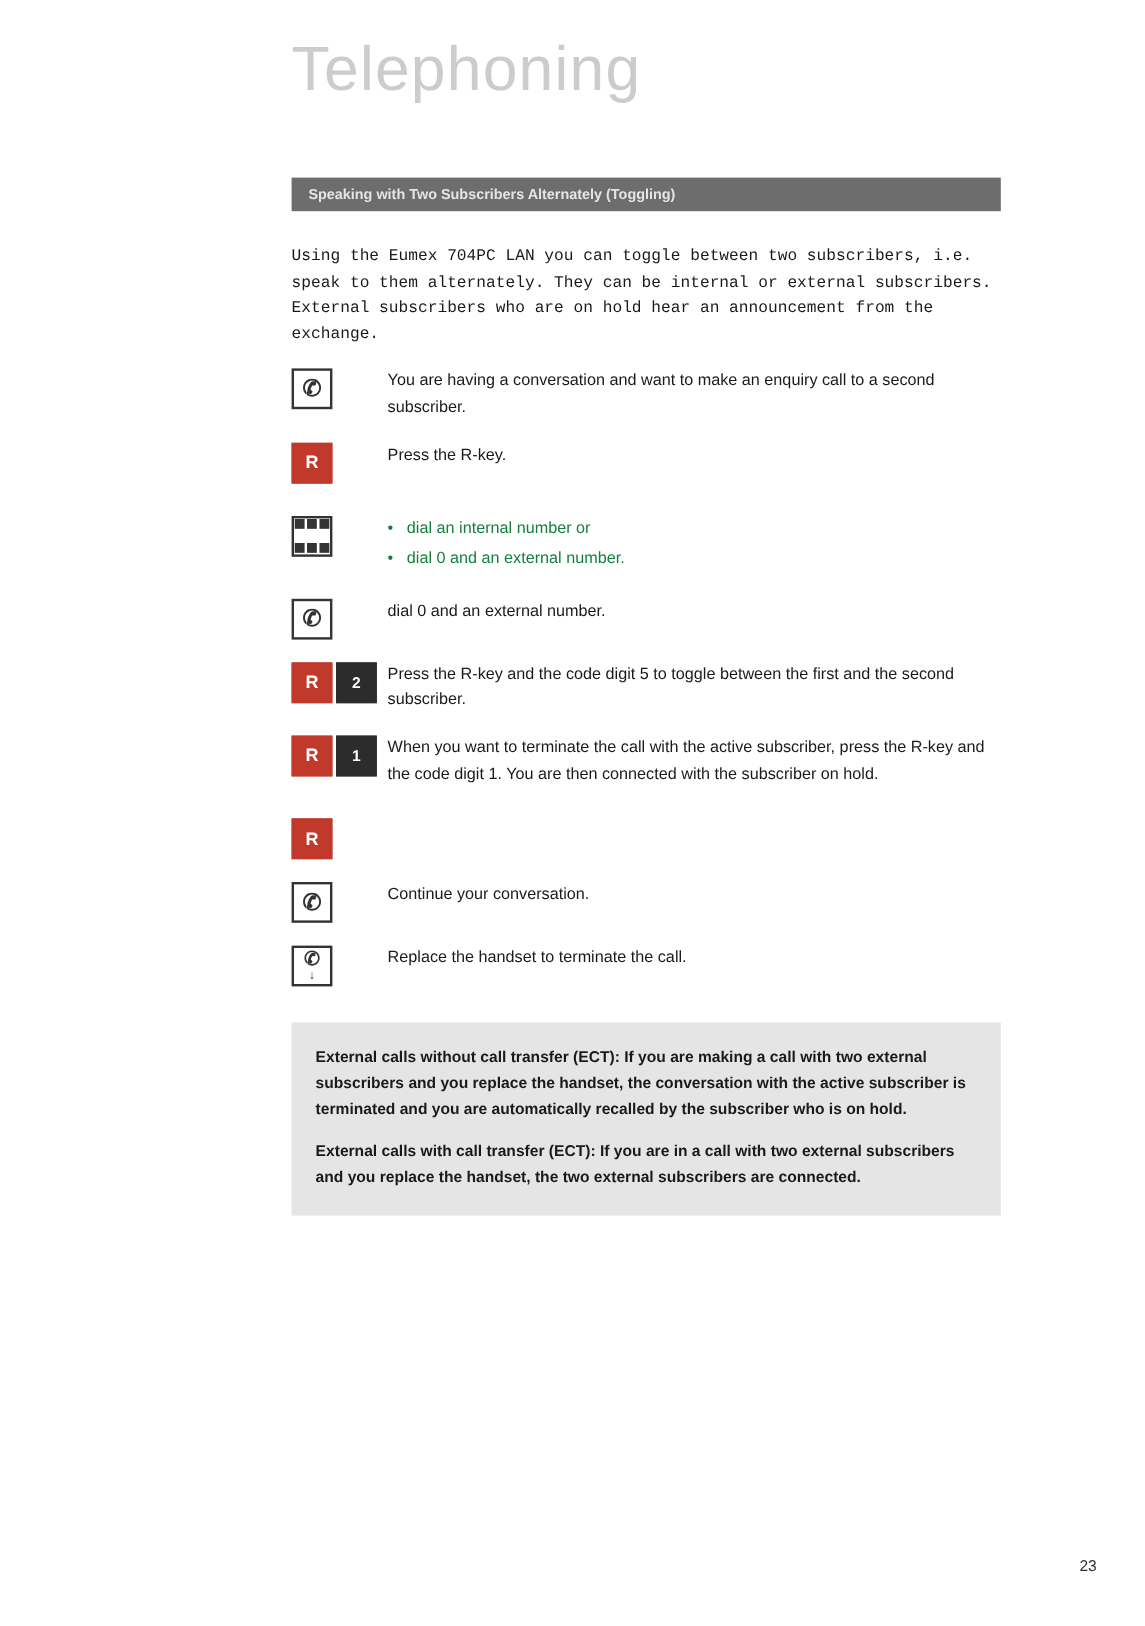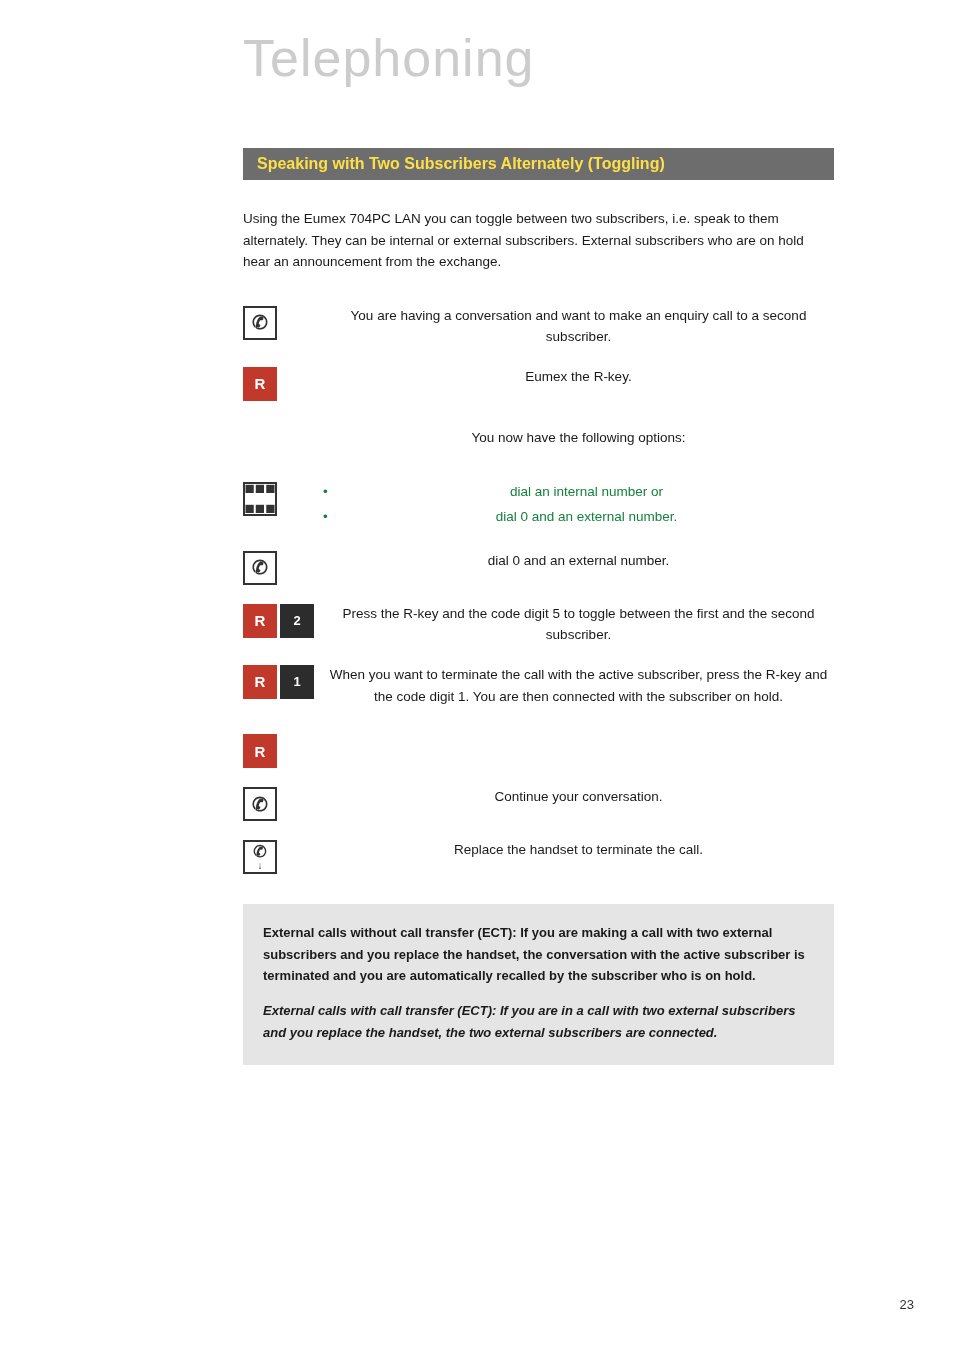--- a/index.html
+++ b/index.html
@@ -30,32 +30,33 @@
       letter-spacing: 1px;
     }
 
     .content-area {
       padding: 0 120px 0 243px;
       margin-top: 40px;
     }
 
     .section-header {
       background-color: #6d6d6d;
-      color: #fde047;
-      font-size: 16px;
+      color: #e5e5e5;
+      font-size: 12px;
       font-weight: bold;
       padding: 7px 14px;
       margin-bottom: 28px;
     }
 
     .intro-text {
       font-size: 13.5px;
       line-height: 1.6;
-      margin-bottom: 32px;
+      margin-bottom: 16px;
       color: #1a1a1a;
+      font-family: Liberation Mono, monospace;
     }
 
     .step-row {
       display: flex;
       align-items: flex-start;
       margin-bottom: 18px;
     }
 
     .icon-cell {
       display: flex;
@@ -96,21 +97,20 @@
 
     .icon-box + .icon-box {
       margin-left: 3px;
     }
 
     .step-text {
       font-size: 13.5px;
       line-height: 1.6;
       color: #1a1a1a;
       flex: 1;
-      text-align: center;
     }
 
     .bullet-list {
       list-style: none;
       padding: 0;
     }
 
     .bullet-list li {
       font-size: 13.5px;
       line-height: 1.6;
@@ -134,21 +134,20 @@
       line-height: 1.65;
       color: #1a1a1a;
     }
 
     .note-box p {
       margin-bottom: 14px;
     }
 
     .note-box p:last-child {
       margin-bottom: 4px;
-      font-style: italic;
     }
 
     .note-box strong {
       font-weight: bold;
     }
 
     .page-number {
       position: absolute;
       bottom: 43px;
       right: 40px;
@@ -201,30 +200,24 @@
       <div class="step-text">
         You are having a conversation and want to make an enquiry call to a second subscriber.
       </div>
     </div>
 
     <div class="step-row step-spacer">
       <div class="icon-cell">
         <div class="icon-box filled-red">R</div>
       </div>
       <div class="step-text">
-        Eumex the R-key.
-      </div>
-    </div>
-
-    <div class="step-row">
-      <div class="icon-cell"></div>
-      <div class="step-text options-text">
-        You now have the following options:
-      </div>
-    </div>
+        Press the R-key.
+      </div>
+    </div>
+
 
     <div class="step-row">
       <div class="icon-cell">
         <div class="icon-box">
           <span class="keypad-glyph">■■■<br>■■■</span>
         </div>
       </div>
       <div class="step-text">
         <ul class="bullet-list">
           <li>dial an internal number or</li>

